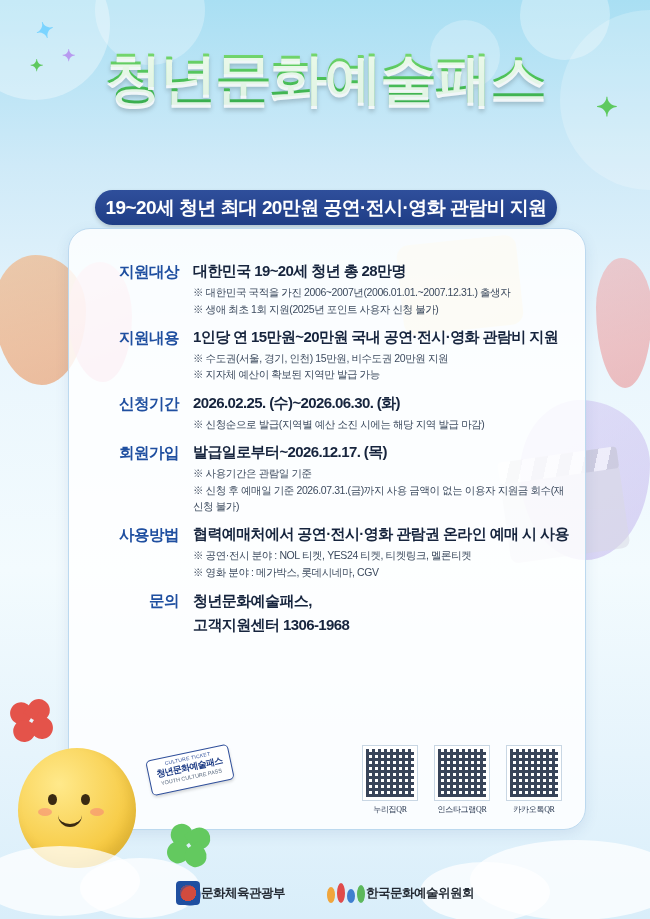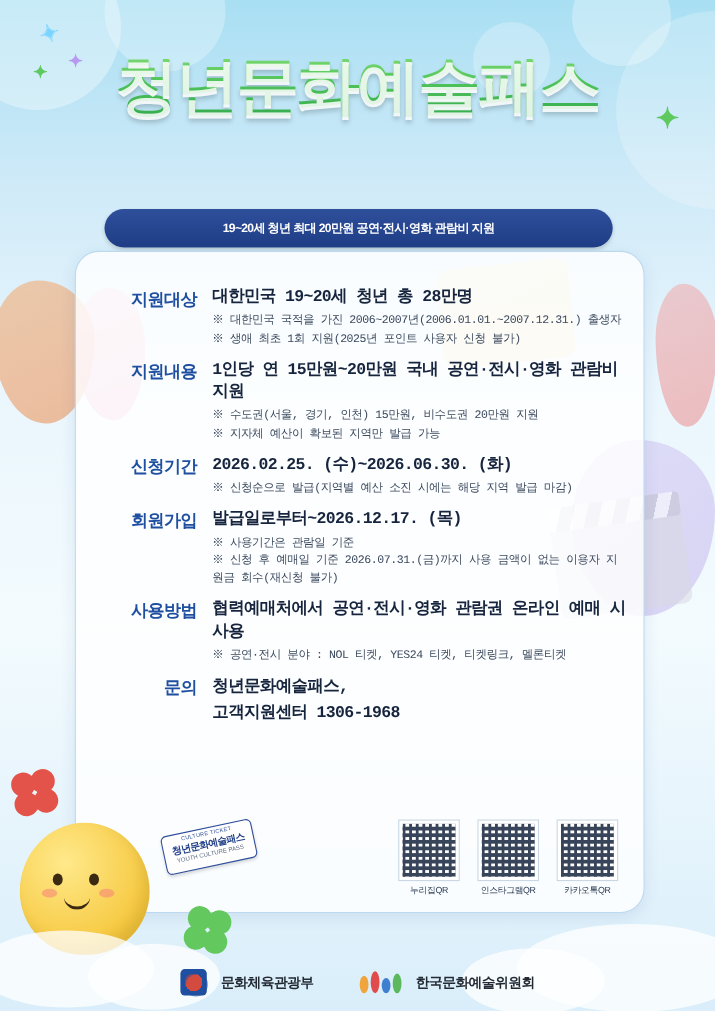--- a/index.html
+++ b/index.html
@@ -122,21 +122,21 @@
   .tp4 { left: 30px; top: 56px; color:#5ec95f; font-size: 16px;}
 
   
   .headline {
     position: absolute;
     left: 95px; top: 190px;
     width: 462px; height: 35px;
     background: linear-gradient(180deg,#2f4f9b,#1f3d86);
     border-radius: 18px;
     color: #ffffff;
-    font-size: 11px;
+    font-size: 19px;
     font-weight: bold;
     letter-spacing: -0.6px;
     display: flex;
     align-items: center;
     justify-content: center;
     box-shadow: 0 2px 4px rgba(0,0,0,.18);
   }
 
   
   .card {
@@ -150,21 +150,20 @@
   }
   .rows {
     position: absolute;
     left: 0; top: 32px;
     width: 516px;
   }
   .row {
     display: flex;
     margin-bottom: 10px;
     padding: 0 16px 0 0;
-    font-family: Liberation Mono, monospace;
   }
   .row-label {
     width: 110px;
     min-width: 110px;
     text-align: right;
     padding-right: 14px;
     color: #1f4fa0;
     font-size: 15.5px;
     font-weight: bold;
     letter-spacing: -0.5px;
@@ -187,21 +186,21 @@
   }
   .row-contact .row-main { font-weight: bold; line-height: 1.4; }
 
   
   .qr-area {
     position: absolute;
     left: 362px; top: 745px;
     display: flex;
     gap: 16px;
   }
-  .qr-item { width: 56px; text-align: center; }
+  .qr-item { width: 56px; text-align: center; font-family: Liberation Serif, serif; }
   .qr-box {
     width: 56px; height: 56px;
     background: #ffffff;
     border: 1px solid #c9d7e4;
     padding: 3px;
     box-sizing: border-box;
   }
   .qr-grid {
     width: 100%; height: 100%;
     background-image:
@@ -280,21 +279,21 @@
   .ticket-sub {
     font-size: 5.5px; color: #5b6b80; text-align: center;
   }
 
   
   .footer {
     position: absolute;
     left: 0; bottom: 14px; width: 650px;
     display: flex; justify-content: center; align-items: center; gap: 42px;
   }
-  .logo-item { display: flex; align-items: center; gap: 13px; }
+  .logo-item { display: flex; align-items: center; gap: 1px; }
   .logo-mark-gov {
     width: 24px; height: 24px;
     background: radial-gradient(circle at 50% 50%, #d24b3e 0 8px, #1f4fa0 8px 12px);
     border-radius: 4px;
     position: relative;
   }
   .logo-mark-gov:after {
     content: "";
     position: absolute; left: 3px; top: 3px; width: 18px; height: 18px;
     border: 2px solid #1f4fa0; border-radius: 50%;
@@ -371,20 +370,21 @@
           <div class="row-note">※ 사용기간은 관람일 기준</div>
           <div class="row-note">※ 신청 후 예매일 기준 2026.07.31.(금)까지 사용 금액이 없는 이용자 지원금 회수(재신청 불가)</div>
         </div>
       </div>
 
       <div class="row">
         <div class="row-label">사용방법</div>
         <div class="row-body">
           <div class="row-main">협력예매처에서 공연·전시·영화 관람권 온라인 예매 시 사용</div>
           <div class="row-note">※ 공연·전시 분야 : NOL 티켓, YES24 티켓, 티켓링크, 멜론티켓</div>
+          <div class="row-note">※ 영화 분야 : 메가박스, 롯데시네마, CGV</div>
         </div>
       </div>
 
       <div class="row row-contact">
         <div class="row-label">문의</div>
         <div class="row-body">
           <div class="row-main">청년문화예술패스,</div>
           <div class="row-main">고객지원센터 1306-1968</div>
         </div>
       </div>

